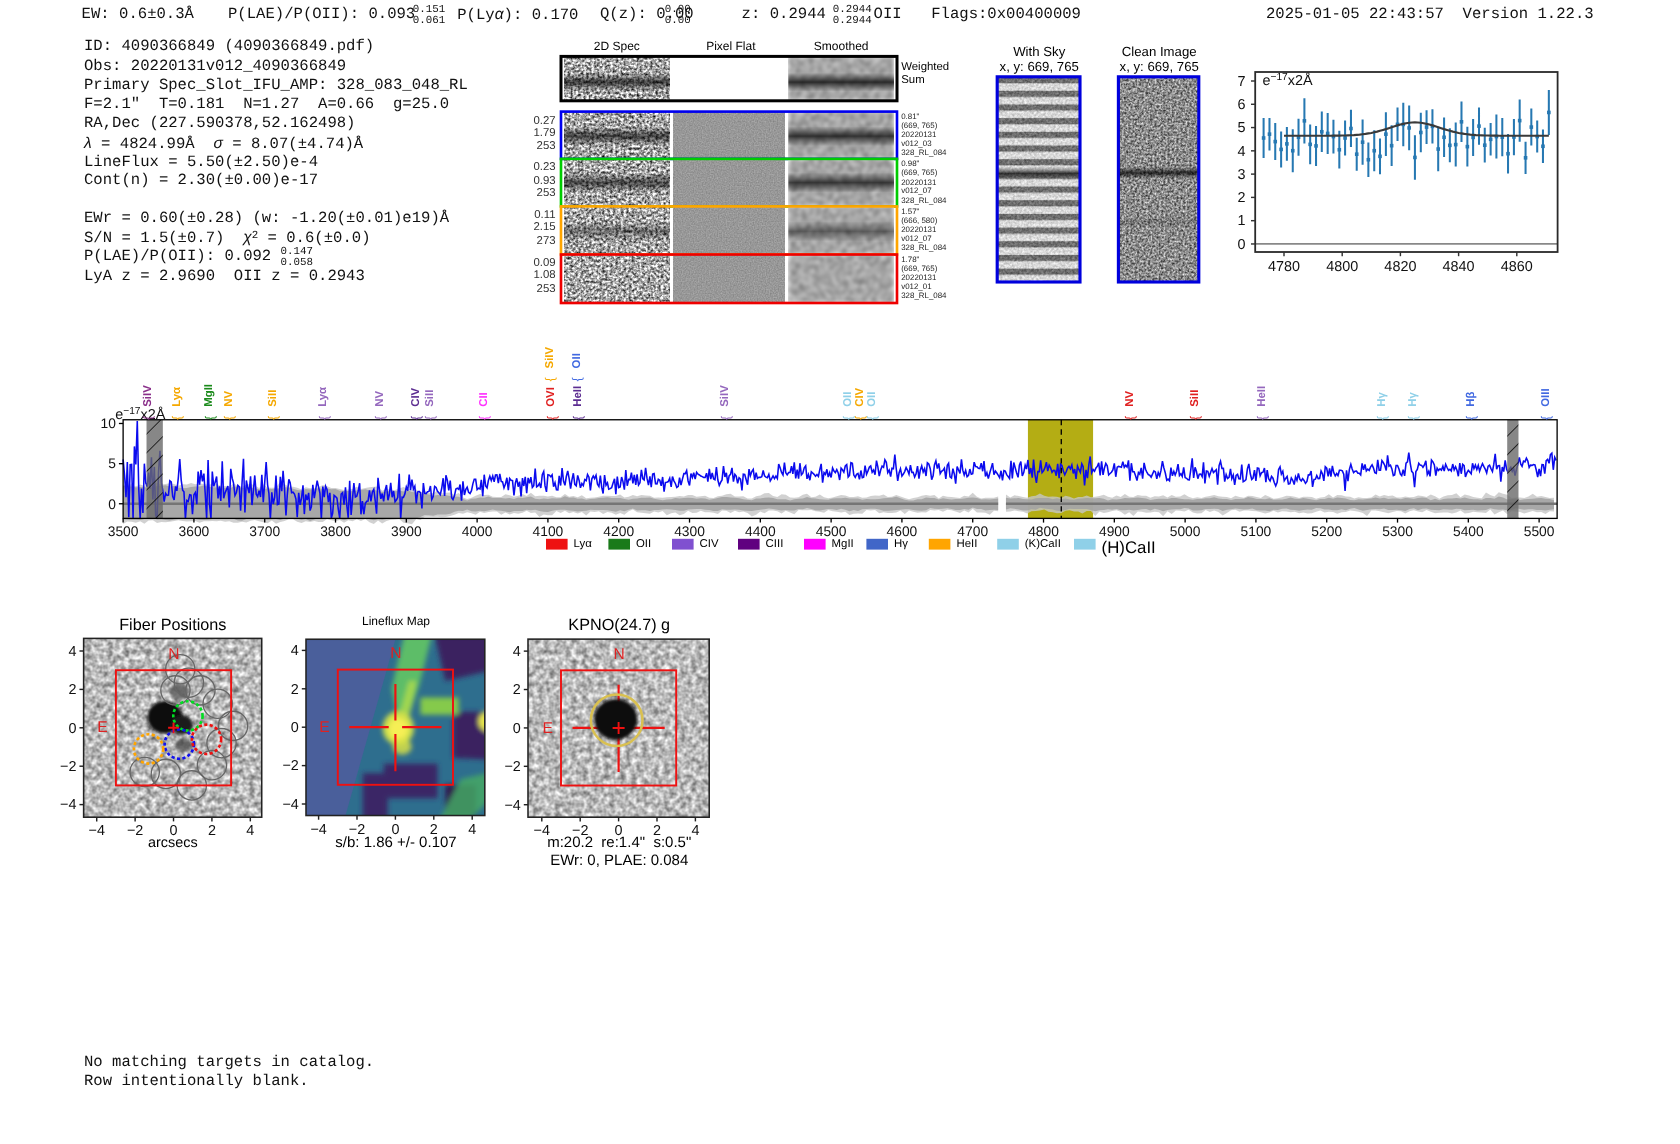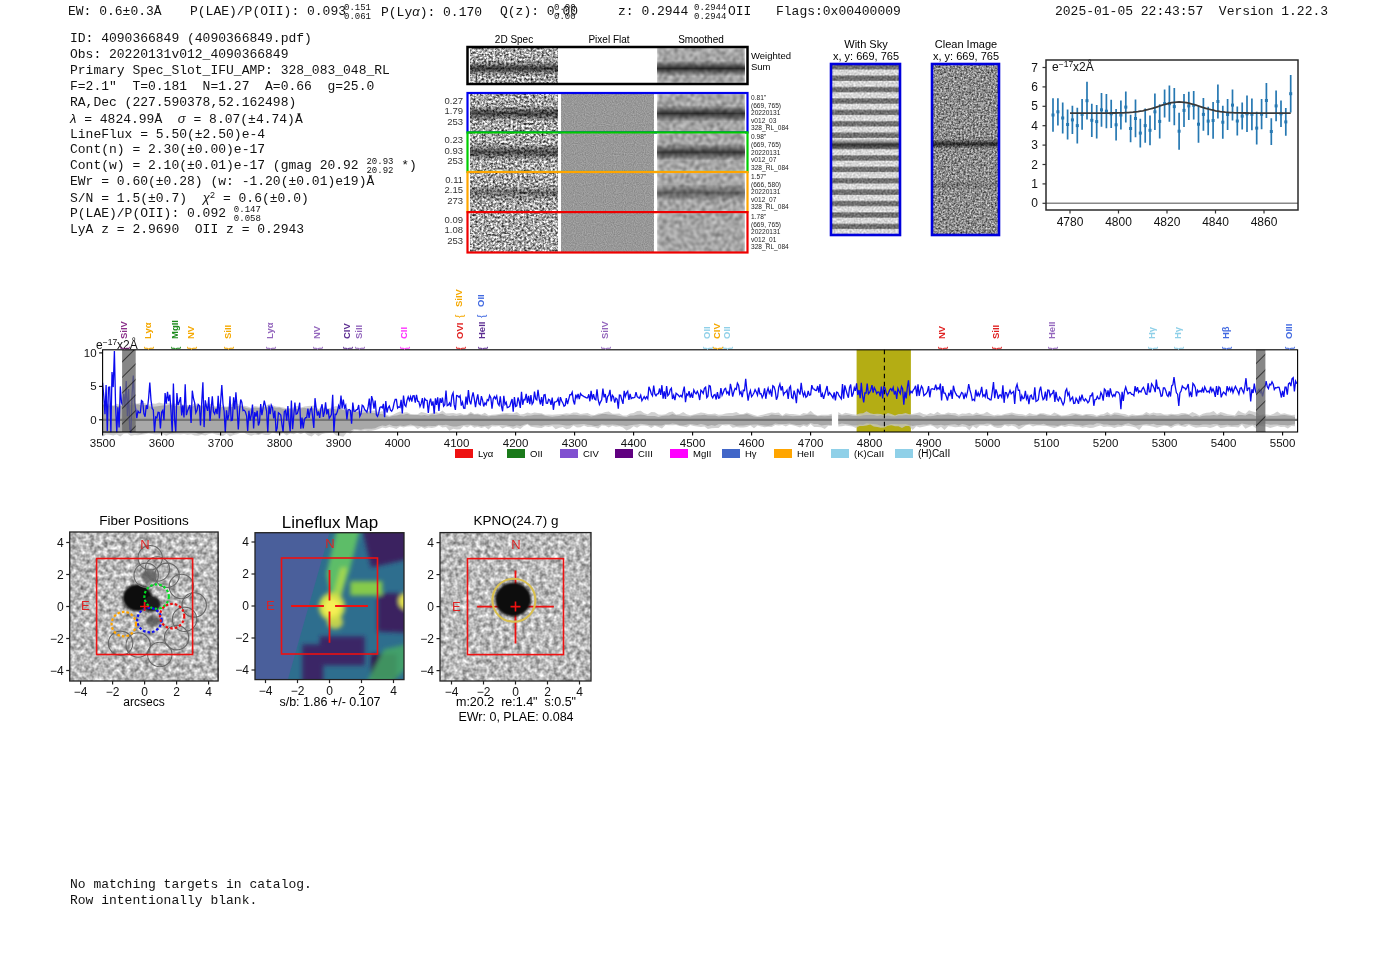--- a/index.html
+++ b/index.html
@@ -26,21 +26,20 @@
 <div class="m abs" style="left:554px;top:4px"><span class="stk">0.00<br>0.00</span></div>
 <div class="m abs" style="left:694px;top:4px"><span class="stk">0.2944<br>0.2944</span></div>
 <div class="m abs" style="left:70px;top:31.0px">ID: 4090366849 (4090366849.pdf)</div>
 <div class="m abs" style="left:70px;top:46.9px">Obs: 20220131v012_4090366849</div>
 <div class="m abs" style="left:70px;top:62.8px">Primary Spec_Slot_IFU_AMP: 328_083_048_RL</div>
 <div class="m abs" style="left:70px;top:78.8px">F=2.1"  T=0.181  N=1.27  A=0.66  g=25.0</div>
 <div class="m abs" style="left:70px;top:94.7px">RA,Dec (227.590378,52.162498)</div>
 <div class="m abs" style="left:70px;top:110.6px"><span style="font-family:'Liberation Sans',sans-serif;font-style:italic">λ</span> = 4824.99Å  <span style="font-family:'Liberation Sans',sans-serif;font-style:italic">σ</span> = 8.07(±4.74)Å</div>
 <div class="m abs" style="left:70px;top:126.5px">LineFlux = 5.50(±2.50)e-4</div>
 <div class="m abs" style="left:70px;top:142.4px">Cont(n) = 2.30(±0.00)e-17</div>
-<div class="m abs" style="left:70px;top:158.4px">Cont(w) = 2.10(±0.01)e-17 (gmag 20.92 <span class="stk">20.93<br>20.92</span> *)</div>
 <div class="m abs" style="left:70px;top:174.3px">EWr = 0.60(±0.28) (w: -1.20(±0.01)e19)Å</div>
 <div class="m abs" style="left:70px;top:190.2px">S/N = 1.5(±0.7)  <span style="font-family:'Liberation Sans',sans-serif;font-style:italic">χ</span><span style="font-size:9px;vertical-align:4px">2</span> = 0.6(±0.0)</div>
 <div class="m abs" style="left:70px;top:206.1px">P(LAE)/P(OII): 0.092 <span class="stk">0.147<br>0.058</span></div>
 <div class="m abs" style="left:70px;top:222.0px">LyA z = 2.9690  OII z = 0.2943</div>
 <div class="abs" style="left:514px;top:34px;font-size:10px;transform:translateX(-50%)">2D Spec</div>
 <div class="abs" style="left:609px;top:34px;font-size:10px;transform:translateX(-50%)">Pixel Flat</div>
 <div class="abs" style="left:701px;top:34px;font-size:10px;transform:translateX(-50%)">Smoothed</div>
 <div class="abs" style="left:751px;top:51px;font-size:9.5px;line-height:10.5px">Weighted<br>Sum</div>
 <div class="abs" style="left:463px;top:95.5px;font-size:9.5px;line-height:10.8px;text-align:right;transform:translateX(-100%);color:#333">0.27<br>1.79<br>253</div>
 <div class="abs" style="left:463px;top:134.9px;font-size:9.5px;line-height:10.8px;text-align:right;transform:translateX(-100%);color:#333">0.23<br>0.93<br>253</div>
@@ -366,21 +365,21 @@
 <div class="abs" style="left:638px;top:448px;font-size:9.5px">CIII</div>
 <div class="abs" style="left:670px;top:449px;width:18px;height:9px;background:#ff00ff"></div>
 <div class="abs" style="left:693px;top:448px;font-size:9.5px">MgII</div>
 <div class="abs" style="left:722px;top:449px;width:18px;height:9px;background:#4166c8"></div>
 <div class="abs" style="left:745px;top:448px;font-size:9.5px">Hγ</div>
 <div class="abs" style="left:774px;top:449px;width:18px;height:9px;background:#ffa500"></div>
 <div class="abs" style="left:797px;top:448px;font-size:9.5px">HeII</div>
 <div class="abs" style="left:831px;top:449px;width:18px;height:9px;background:#8fd0e8"></div>
 <div class="abs" style="left:854px;top:448px;font-size:9.5px">(K)CaII</div>
 <div class="abs" style="left:895px;top:449px;width:18px;height:9px;background:#8fd0e8"></div>
-<div class="abs" style="left:918px;top:448px;font-size:10px">(H)CaII</div>
+<div class="abs" style="left:918px;top:448px;font-size:14px">(H)CaII</div>
 <div class="m abs" style="left:70px;top:877px">No matching targets in catalog.</div>
 <div class="m abs" style="left:70px;top:893px">Row intentionally blank.</div>
 <svg class="abs" style="left:40px;top:505px" width="580" height="230" viewBox="0 0 580 230">
       <defs>
 <filter color-interpolation-filters="sRGB" id="ncut" x="0" y="0" width="100%" height="100%">
           <feTurbulence type="fractalNoise" baseFrequency="0.22" numOctaves="2" seed="91"></feTurbulence>
 <feColorMatrix type="matrix" values="0.85 0 0 0 0.3 0.85 0 0 0 0.3 0.85 0 0 0 0.3 0 0 0 0 1"></feColorMatrix>
         </filter>
 <filter color-interpolation-filters="sRGB" id="ncut2" x="0" y="0" width="100%" height="100%">
           <feTurbulence type="fractalNoise" baseFrequency="0.22" numOctaves="2" seed="95"></feTurbulence>
@@ -511,21 +510,21 @@
       <line x1="396.5" y1="69.6" x2="400.0" y2="69.6" stroke="#222" stroke-width="1.2"></line>
       <text x="394.0" y="73.6" font-size="12" text-anchor="end" fill="#111">2</text>
       <line x1="539.5" y1="176.0" x2="539.5" y2="179.5" stroke="#222" stroke-width="1.2"></line>
       <text x="539.5" y="191.0" font-size="12" text-anchor="middle" fill="#111">4</text>
       <line x1="396.5" y1="37.6" x2="400.0" y2="37.6" stroke="#222" stroke-width="1.2"></line>
       <text x="394.0" y="41.6" font-size="12" text-anchor="end" fill="#111">4</text>
     </svg>
 <div class="abs" style="left:144px;top:513px;font-size:13.5px;transform:translateX(-50%)">Fiber Positions</div>
 <div class="abs" style="left:145px;top:537px;font-size:13px;color:#dd2222;transform:translateX(-50%)">N</div>
 <div class="abs" style="left:81px;top:598px;font-size:13px;color:#dd2222">E</div>
-<div class="abs" style="left:330px;top:513px;font-size:17px;transform:translateX(-50%)">Lineflux Map</div>
+<div class="abs" style="left:330px;top:513px;font-size:10px;transform:translateX(-50%)">Lineflux Map</div>
 <div class="abs" style="left:330px;top:536px;font-size:13px;color:#dd2222;transform:translateX(-50%)">N</div>
 <div class="abs" style="left:266px;top:598px;font-size:13px;color:#dd2222">E</div>
 <div class="abs" style="left:516px;top:513px;font-size:13.5px;transform:translateX(-50%)">KPNO(24.7) g</div>
 <div class="abs" style="left:516px;top:537px;font-size:13px;color:#dd2222;transform:translateX(-50%)">N</div>
 <div class="abs" style="left:452px;top:599px;font-size:13px;color:#dd2222">E</div>
 <div class="abs" style="left:144px;top:695px;font-size:12px;transform:translateX(-50%)">arcsecs</div>
 <div class="abs" style="left:330px;top:695px;font-size:12.5px;transform:translateX(-50%)">s/b: 1.86 +/- 0.107</div>
 <div class="abs" style="left:516px;top:695px;font-size:12.5px;transform:translateX(-50%);white-space:pre">m:20.2  re:1.4"  s:0.5"</div>
 <div class="abs" style="left:516px;top:710px;font-size:12.5px;transform:translateX(-50%);white-space:nowrap">EWr: 0, PLAE: 0.084</div>
 </div>

